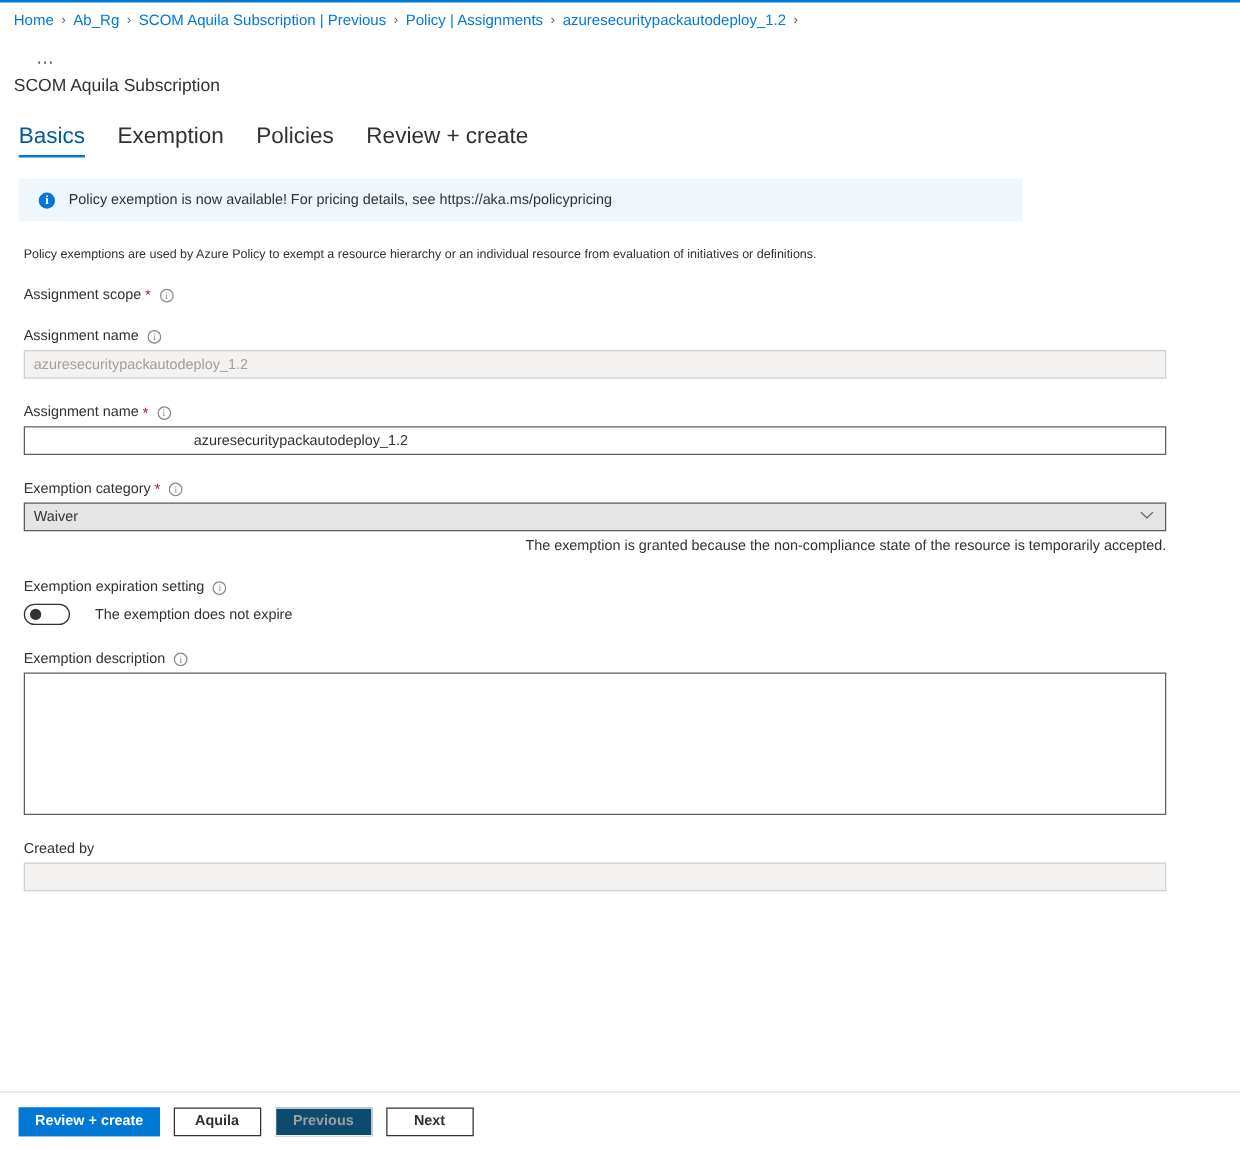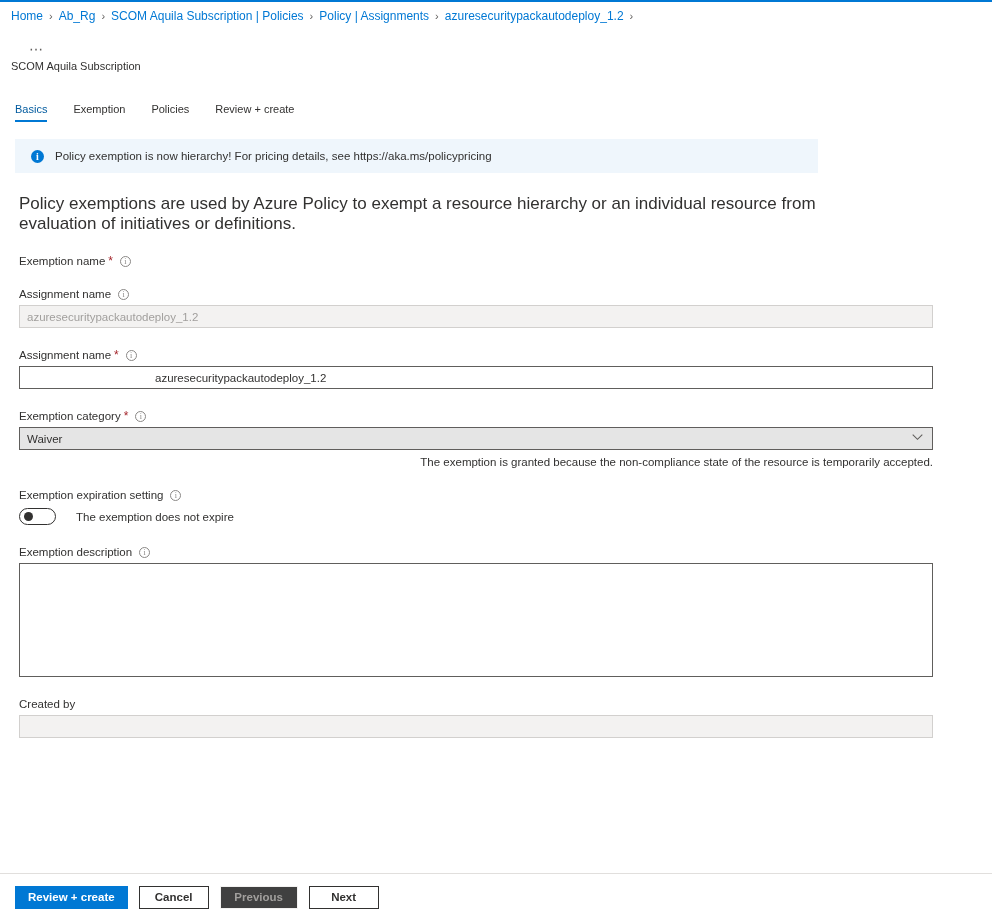--- a/index.html
+++ b/index.html
@@ -74,35 +74,35 @@
     color: #605e5c;
     font-size: 14px;
     line-height: 14px;
     cursor: pointer;
     padding: 2px 4px;
     align-self: flex-start;
     margin-top: 10px;
   }
   .page-subtitle {
     padding: 2px 0 0 11px;
-    font-size: 11px;
+    font-size: 14px;
     color: #323130;
   }
 
   
   .tabs {
     display: flex;
     align-items: flex-end;
     padding: 0 0 0 15px;
     margin-top: 22px;
     height: 28px;
     gap: 26px;
   }
   .tab {
-    font-size: 11px;
+    font-size: 18px;
     color: #323130;
     cursor: pointer;
     position: relative;
     padding-bottom: 7px;
     white-space: nowrap;
   }
   .tab.active {
     color: #005a9e;
     font-weight: normal;
   }
@@ -138,21 +138,21 @@
     margin-right: 11px;
   }
   .info-text { font-size: 11.5px; color: #323130; }
 
   
   .form {
     padding: 0 0 0 19px;
   }
   .lead-text {
     margin-top: 21px;
-    font-size: 17px;
+    font-size: 10px;
     color: #323130;
   }
 
   .field-label {
     display: flex;
     align-items: center;
     font-size: 11.5px;
     color: #323130;
     margin-top: 21px;
     margin-bottom: 5px;
@@ -313,40 +313,40 @@
     border: 1px solid #0078d4;
     min-width: 104px;
   }
   .btn.secondary {
     background: #ffffff;
     color: #323130;
     border: 1px solid #323130;
     min-width: 70px;
   }
   .btn.disabled {
-    background: #404040;
+    background: #0c4a6e;
     color: #a19f9d;
     border: 1px solid #f3f2f1;
     cursor: default;
     min-width: 78px;
   }
 </style>
 </head>
 <body>
 
 <div class="top-accent"></div>
 
 <div class="blade">
 
   <nav class="breadcrumb">
     <a class="crumb">Home</a>
     <span class="crumb-sep">›</span>
     <a class="crumb">Ab_Rg</a>
     <span class="crumb-sep">›</span>
-    <a class="crumb">SCOM Aquila Subscription | Policies</a>
+    <a class="crumb">SCOM Aquila Subscription | Previous</a>
     <span class="crumb-sep">›</span>
     <a class="crumb">Policy | Assignments</a>
     <span class="crumb-sep">›</span>
     <a class="crumb current">azuresecuritypackautodeploy_1.2</a>
     <span class="crumb-sep">›</span>
   </nav>
 
   <div class="title-row">
     <div class="title-ellipsis">⋯</div>
   </div>
@@ -354,30 +354,30 @@
 
   <div class="tabs">
     <div class="tab active">Basics</div>
     <div class="tab">Exemption</div>
     <div class="tab">Policies</div>
     <div class="tab">Review + create</div>
   </div>
 
   <div class="info-banner">
     <div class="info-icon">i</div>
-    <div class="info-text">Policy exemption is now hierarchy! For pricing details, see https://aka.ms/policypricing</div>
+    <div class="info-text">Policy exemption is now available! For pricing details, see https://aka.ms/policypricing</div>
   </div>
 
   <div class="form">
 
     <div class="lead-text">Policy exemptions are used by Azure Policy to exempt a resource hierarchy or an individual resource from evaluation of initiatives or definitions.</div>
 
     
     <div class="field-label">
-      <span>Exemption name</span>
+      <span>Assignment scope</span>
       <span class="req-star">*</span>
       <span class="info-glyph">i</span>
     </div>
 
     
     <div class="field-label">
       <span>Assignment name</span>
       <span class="info-glyph">i</span>
     </div>
     <input class="txt disabled" type="text" disabled="" value="azuresecuritypackautodeploy_1.2" style="">
@@ -429,18 +429,18 @@
     
     <div class="field-label">
       <span>Created by</span>
     </div>
     <input class="txt disabled" type="text" disabled="" value="" style="">
 
   </div>
 
   <div class="footer">
     <button class="btn primary">Review + create</button>
-    <button class="btn secondary">Cancel</button>
+    <button class="btn secondary">Aquila</button>
     <button class="btn disabled" disabled="">Previous</button>
     <button class="btn secondary">Next</button>
   </div>
 
 </div>
 
 </body></html>

